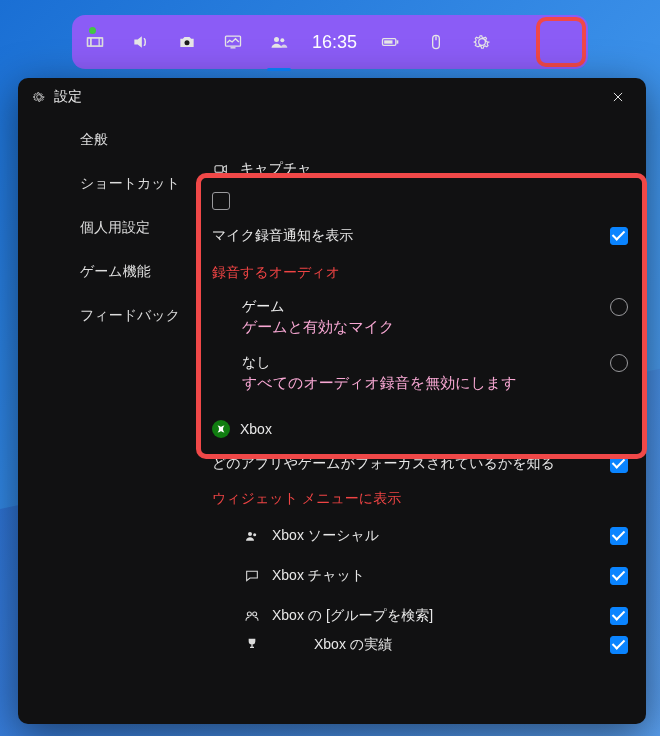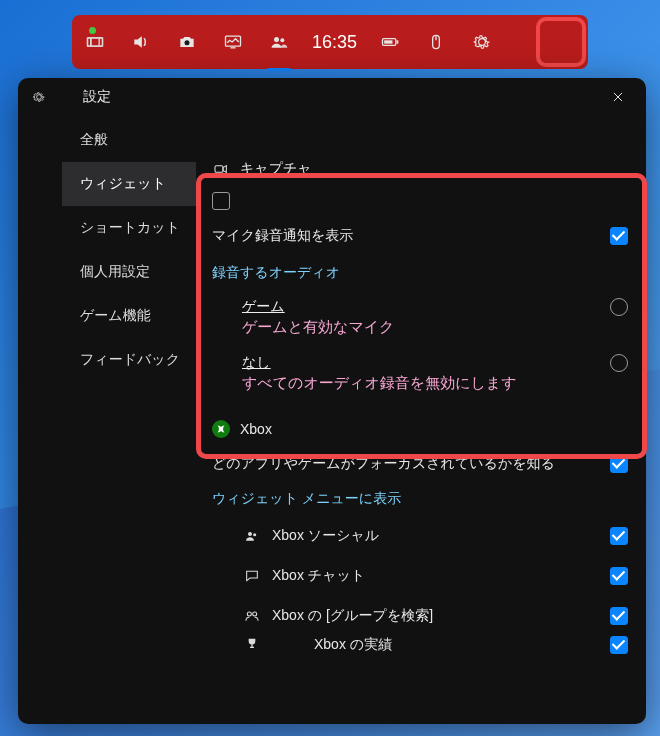--- a/index.html
+++ b/index.html
@@ -22,22 +22,22 @@
     transform: rotate(-12deg);
   }
 
   
   .gamebar {
     position: absolute;
     left: 72px;
     top: 15px;
     width: 516px;
     height: 54px;
-    background: #b91c1c;
-    border-radius: 8px;
+    background: #8b5cf6;
+    border-radius: 13px;
     display: flex;
     align-items: center;
     color: #eee;
   }
   .gamebar .item {
     height: 100%;
     display: flex;
     align-items: center;
     justify-content: center;
     padding: 0 12px;
@@ -90,21 +90,20 @@
     flex-direction: column;
     color: #e8e8e8;
     overflow: hidden;
   }
   .settings-header {
     height: 38px;
     display: flex;
     align-items: center;
     padding: 0 14px;
     font-size: 14px;
-    gap: 29px;
   }
   .settings-header .gear-mini { width:14px; height:14px; margin-right:8px; display:inline-flex;}
   .settings-header .gear-mini svg{ width:14px; height:14px; fill:#ddd;}
   .settings-header .close {
     margin-left: auto;
     width: 28px; height:28px;
     display:flex; align-items:center; justify-content:center;
     font-size: 14px;
     color:#eee;
     cursor:pointer;
@@ -141,31 +140,31 @@
 
   .row {
     display:flex;
     align-items:center;
     justify-content:space-between;
     height:36px;
     font-size:14px;
     color:#e8e8e8;
   }
   .row.cut { height:28px; overflow:hidden; align-items:flex-end; padding-bottom:4px;}
-  .sub-label { font-size:14px; color:#7dd3fc; height:34px; display:flex; align-items:center;}
+  .sub-label { font-size:14px; color:#ef4444; height:34px; display:flex; align-items:center;}
   .sub-label.sec { margin-top:2px;}
 
   .radio-opt {
     padding: 6px 0 10px 30px;
     display:flex;
     justify-content:space-between;
     align-items:flex-start;
     cursor:pointer;
   }
-  .radio-opt .txt .t1 { font-size:14px; color:#eee; line-height:20px;text-decoration:underline;}
+  .radio-opt .txt .t1 { font-size:14px; color:#eee; line-height:20px;}
   .radio-opt .txt .t2 { font-size:15px; color:#f9a8d4; line-height:18px; margin-top:2px;}
   .radio {
     width:18px; height:18px;
     border:1.5px solid #9a9a9d;
     border-radius:50%;
     margin-top:2px;
     position:relative;
     flex:0 0 auto;
   }
   .radio.selected { border-color:#0a84ff; }
@@ -319,21 +318,20 @@
     <span class="close">
       <svg viewBox="0 0 24 24" width="14" height="14">
           <path d="M5 5l14 14M19 5L5 19" stroke="#eee" stroke-width="1.6"></path>
         </svg>
     </span>
   </div>
 
   <div class="settings-body">
     <div class="sidebar">
       <div class="tab">全般</div>
-      <div class="tab active">ウィジェット</div>
       <div class="tab">ショートカット</div>
       <div class="tab">個人用設定</div>
       <div class="tab">ゲーム機能</div>
       <div class="tab">フィードバック</div>
     </div>
 
     <div class="content">
       <div class="inner-pad">
         <div class="section-hdr">
           <span class="icon">

